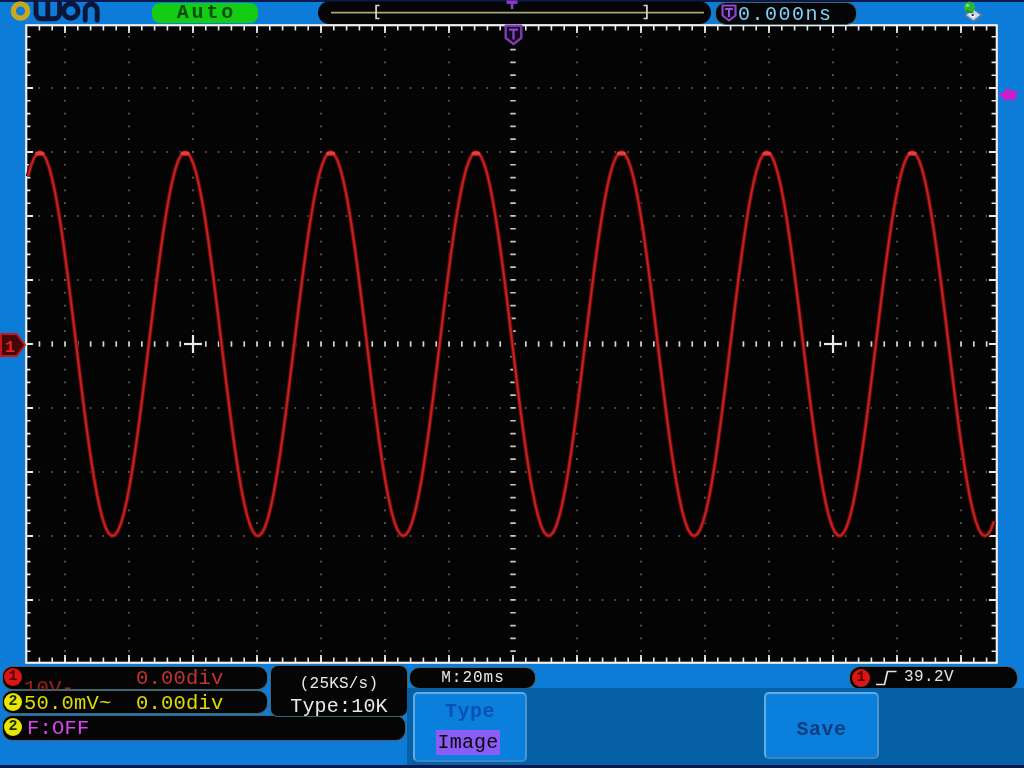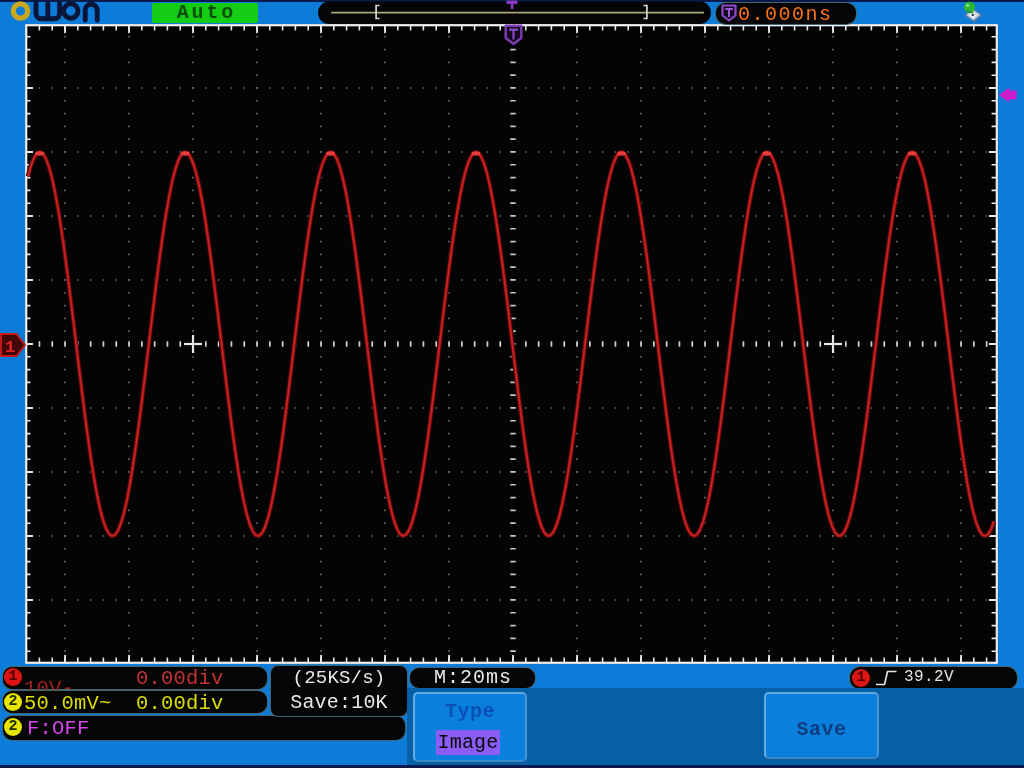--- a/index.html
+++ b/index.html
@@ -73,38 +73,38 @@
 
 <svg width="110" height="24" viewBox="0 0 110 24" style="position:absolute;left:0;top:0">
     <circle cx="20.5" cy="11" r="7.2" fill="none" stroke="#c9a81e" stroke-width="5.2"></circle>
     <g fill="none" stroke="#0a1538" stroke-width="4.9" stroke-linecap="round" stroke-linejoin="round">
       <path d="M36,3.4 V13.5 a5.2,5.2 0 0 0 5.2,5.2 h13.2 a5.2,5.2 0 0 0 5.2,-5.2 V3.4"></path>
       <path d="M47.8,3.4 V18.7"></path>
       <circle cx="70.8" cy="11" r="7.2"></circle>
       <path d="M85.2,20.2 V10.2 a6,6 0 0 1 12,0 V20.2"></path>
     </g>
   </svg>
-<div class="abs" style="left:152px;top:3px;width:106px;height:20px;background:#15cc15;border-radius:2px;
+<div class="abs" style="left:152px;top:3px;width:106px;height:20px;background:#15cc15;border-radius:8px;
      color:#074d07;font-size:20px;font-weight:bold;letter-spacing:2.9px;text-align:center;line-height:20px;text-indent:2.9px">Auto</div>
 <svg width="400" height="26" viewBox="0 0 400 26" style="position:absolute;left:316;top:0">
     <rect x="2" y="1.5" width="393" height="22.5" rx="11.2" fill="#050505"></rect>
     <line x1="15" y1="12.6" x2="388" y2="12.6" stroke="#a8a87a" stroke-width="1.6"></line>
     <path d="M63.5,5.5 h-3.4 v13 h3.4" fill="none" stroke="#d8d8d8" stroke-width="1.7"></path>
     <path d="M327.5,5.5 h3.4 v13 h-3.4" fill="none" stroke="#d8d8d8" stroke-width="1.7"></path>
     <g fill="#8a3cc8">
       <rect x="190.5" y="0.5" width="11" height="3.4"></rect>
       <rect x="194.8" y="3.9" width="2.6" height="5.2"></rect>
     </g>
   </svg>
 <div class="pill" style="left:715px;top:1.5px;width:140px;height:21px;border-radius:10.5px">
   <svg width="22" height="20" viewBox="0 0 22 20" style="position:absolute;left:4;top:1">
       <path d="M2.5,1.5 H15.5 V11.5 L9,16.5 L2.5,11.5 Z" fill="#140820" stroke="#8f46c8" stroke-width="2.2" stroke-linejoin="round"></path>
       <path d="M5.2,5 H12.8 M9,5 V13" fill="none" stroke="#9a5ad8" stroke-width="2"></path>
     </svg>
-  <span class="abs" style="left:22px;top:0.5px;color:#f97316;font-size:20px;letter-spacing:1.5px">0.000ns</span>
+  <span class="abs" style="left:22px;top:0.5px;color:#7dd3fc;font-size:20px;letter-spacing:1.5px">0.000ns</span>
 </div>
 <svg width="28" height="24" viewBox="0 0 28 24" style="position:absolute;left:959;top:1">
     <path d="M14,7.5 L24,14.5 L15,22 L5,14.5 Z" fill="#3c78b8"></path>
     <path d="M14,8.5 L21.5,13.8 L14.5,19.5 L7,14 Z" fill="#ccd8e4" stroke="#7890a8" stroke-width="0.8"></path>
     <path d="M13,11.5 L17,14.4 L14,16.8 L10,13.8 Z" fill="#f2f6fa"></path>
     <rect x="12.6" y="12.8" width="2.2" height="2.2" fill="#384050"></rect>
     <circle cx="10.5" cy="6.2" r="5.6" fill="#2eb434"></circle>
     <path d="M7.6,9.3 C9,11.4 12.4,11.8 14,10.6" fill="none" stroke="#249028" stroke-width="1.8"></path>
     <circle cx="8.6" cy="4.4" r="1.7" fill="#84e086"></circle>
   </svg>
@@ -117,25 +117,25 @@
 <div class="pill" style="left:2px;top:690px;width:264px;height:22px;border-radius:10px">
   <div class="badge" style="left:1px;top:2px;background:#e6e600;color:#1c2c00">2</div>
   <span class="abs" style="left:21px;top:1px;color:#dcdc00;font-size:20.5px;letter-spacing:0.2px">50.0mV~</span>
   <span class="abs" style="left:133px;top:1px;color:#dcdc00;font-size:20.5px;letter-spacing:0.2px">0.00div</span>
 </div>
 <div class="pill" style="left:2px;top:714.5px;width:402px;height:24px;border-radius:10px">
   <div class="badge" style="left:1px;top:2px;background:#e6e600;color:#1c2c00">2</div>
   <span class="abs" style="left:24px;top:1.5px;color:#d946ef;font-size:20.5px;letter-spacing:0.2px">F:OFF</span>
 </div>
 <div class="pill" style="left:270px;top:664.5px;width:136px;height:50px;border-radius:8px;text-align:center">
-  <div style="color:#e8e8e8;font-size:19px;letter-spacing:0.2px;margin-top:1px">(25KS/s)</div>
-  <div style="color:#e8e8e8;font-size:20px;letter-spacing:0.2px;margin-top:2px">Save:10K</div>
+  <div style="color:#e8e8e8;font-size:16px;letter-spacing:0.2px;margin-top:9px">(25KS/s)</div>
+  <div style="color:#e8e8e8;font-size:20px;letter-spacing:0.2px;margin-top:2px">Type:10K</div>
 </div>
 <div class="pill" style="left:409px;top:666.5px;width:125px;height:20px;border-radius:10px;text-align:center">
-  <div style="color:#e8e8e8;font-size:20px;letter-spacing:1px;line-height:20px;text-indent:1px">M:20ms</div>
+  <div style="color:#e8e8e8;font-size:16px;letter-spacing:1px;line-height:20px;text-indent:1px">M:20ms</div>
 </div>
 <div class="pill" style="left:849px;top:665.5px;width:167px;height:22px;border-radius:11px">
   <div class="badge" style="left:2px;top:2.5px;background:#dc1414;color:#500000">1</div>
   <svg width="26" height="20" viewBox="0 0 26 20" style="position:absolute;left:24;top:1">
       <path d="M2,16.5 H10.5 L13.5,3.5 H22.5" fill="none" stroke="#e2e2e2" stroke-width="1.7"></path>
     </svg>
   <span class="abs" style="left:54px;top:1.5px;color:#e2e2e2;font-size:16px;letter-spacing:0.4px">39.2V</span>
 </div>
 
 <div class="abs" style="left:407px;top:688px;width:617px;height:77px;background:#0560a6"></div>

